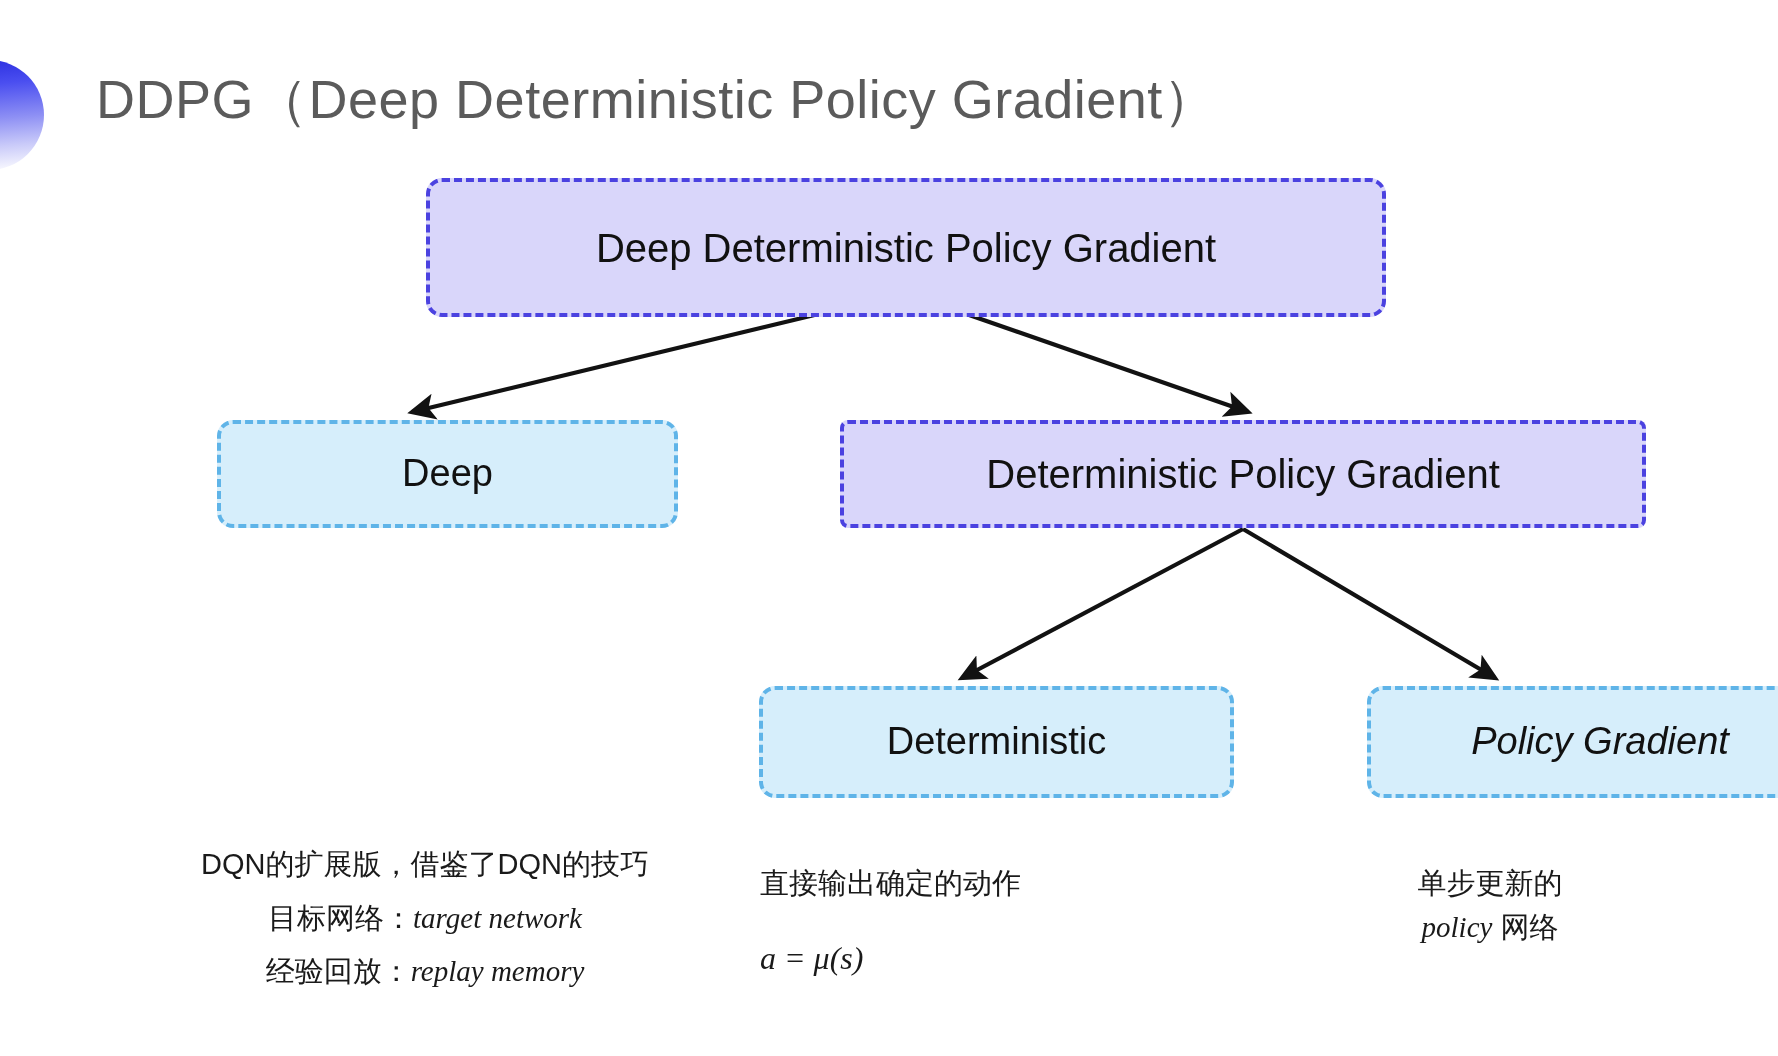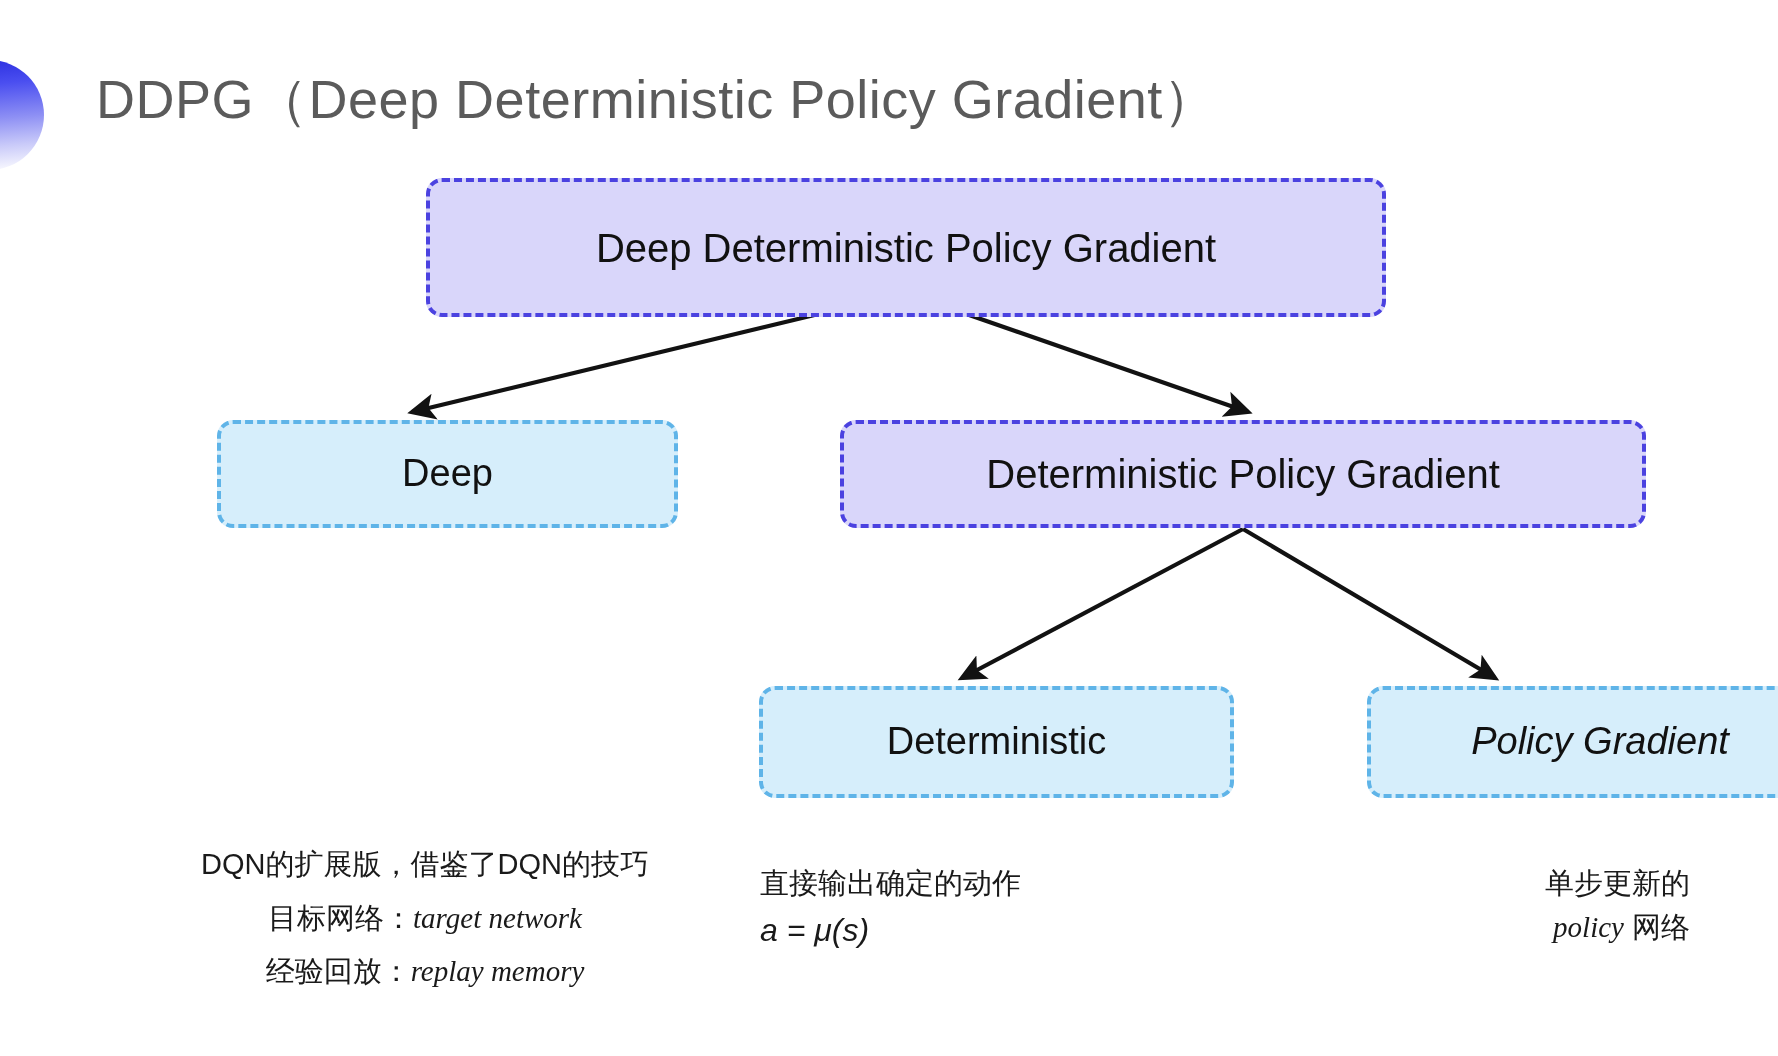--- a/index.html
+++ b/index.html
@@ -62,21 +62,21 @@
     border-color: #4b42e0;
   }
   .node.blue {
     background: #d6eefb;
     border-color: #5fb4e8;
     margin-left: 44px;
   }
 
   #node-root      { left: 426px; top: 178px;  width: 960px; height: 139px; }
   #node-deep      { left: 173px; top: 420px;  width: 461px; height: 108px; }
-  #node-dpg       { left: 840px; top: 420px;  width: 806px; height: 108px; }
+  #node-dpg       { left: 840px; top: 420px;  width: 806px; height: 108px; border-radius: 8px; }
   #node-det       { left: 715px; top: 686px;  width: 475px; height: 112px; }
   #node-pg        { left: 1323px; top: 686px; width: 466px; height: 112px; font-style: italic; }
 
   #node-root .node-label,
   #node-dpg .node-label { font-size: 40px; }
 
   
   #arrows {
     position: absolute;
     left: 0;
@@ -114,26 +114,27 @@
   }
   #caption-mid .cap-line { line-height: 1.5; }
 
   #caption-right {
     left: 1290px;
     top: 862px;
     width: 400px;
     text-align: center;
     font-size: 29px;
   }
-  #caption-right .cap-line { line-height: 1.5; text-align: right; }
+  #caption-right .cap-line { line-height: 1.5; }
 
   .formula {
-    font-family: Liberation Sans, sans-serif;
+    font-family: Liberation Serif, serif;
     font-style: italic;
     font-size: 32px;
+    margin-top: 28px;
   }
 </style>
 </head>
 <body>
 
 <div id="slide">
 
   <div id="title-bullet"></div>
   <div id="title-text">DDPG（Deep Deterministic Policy Gradient）</div>
 

